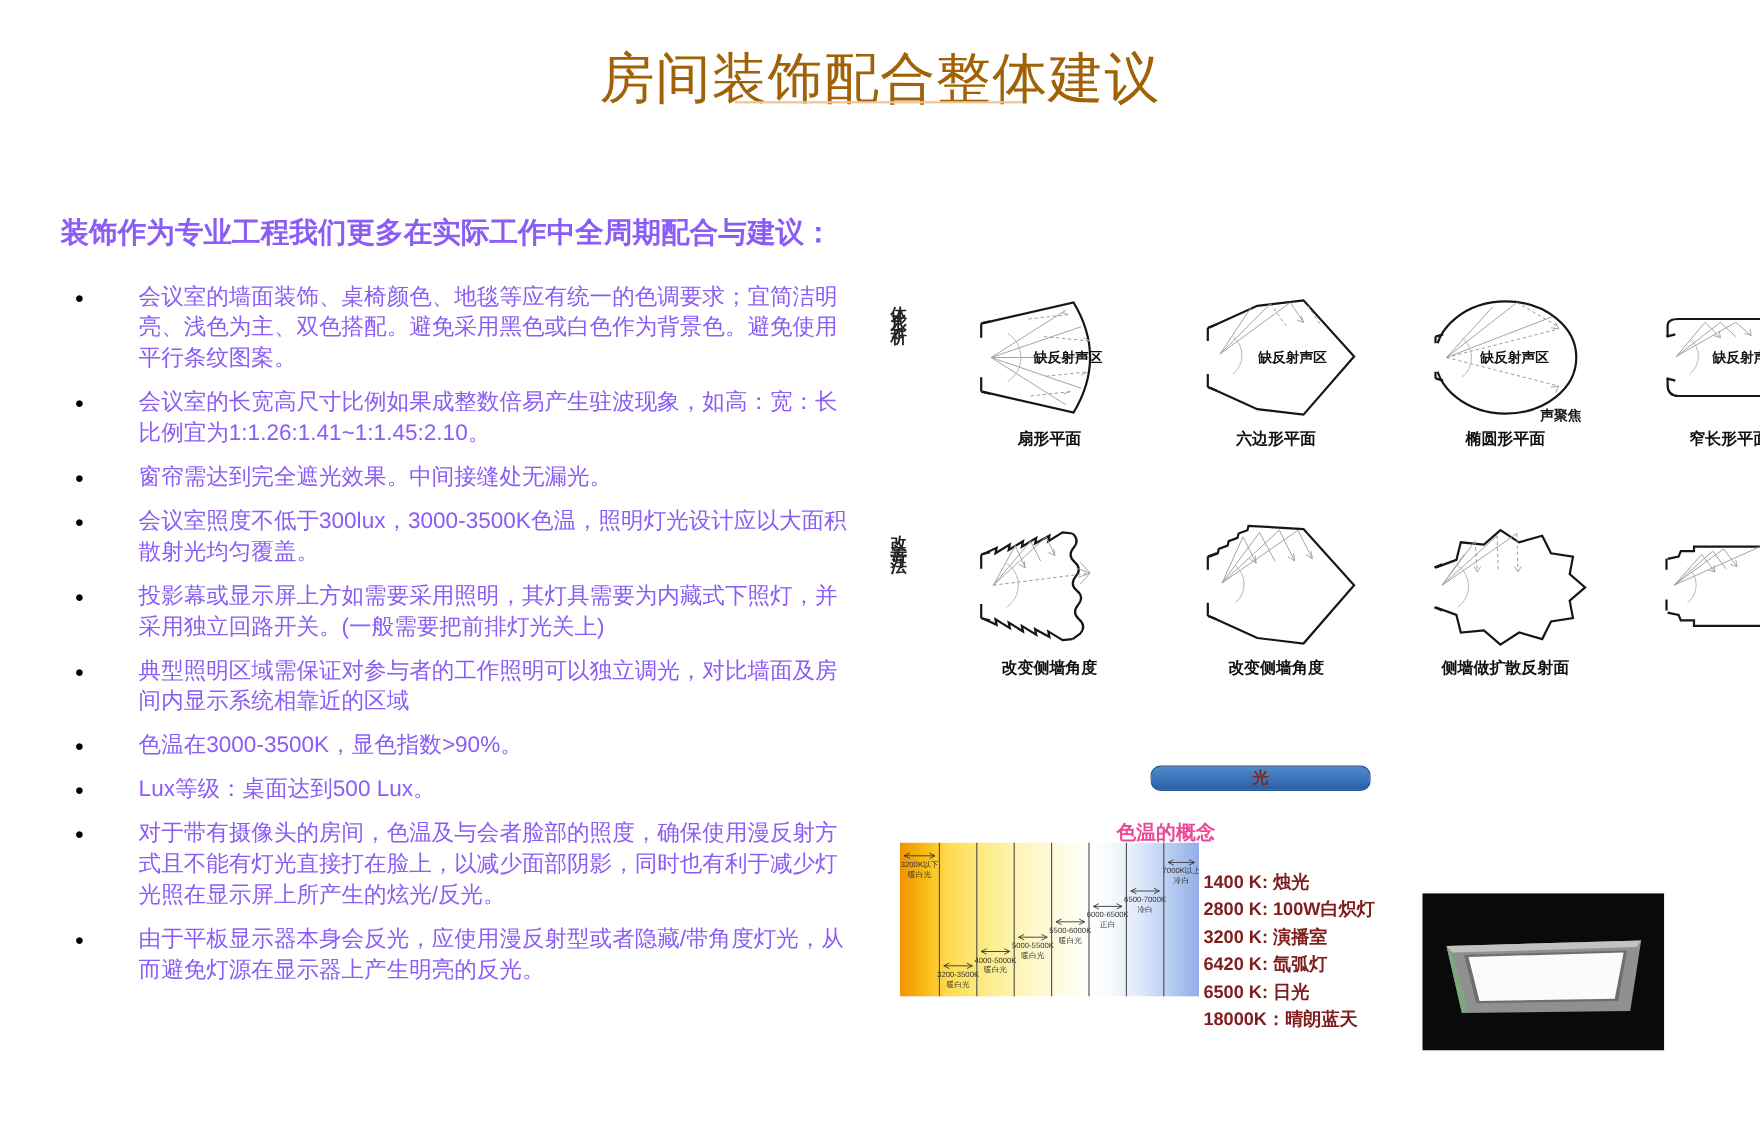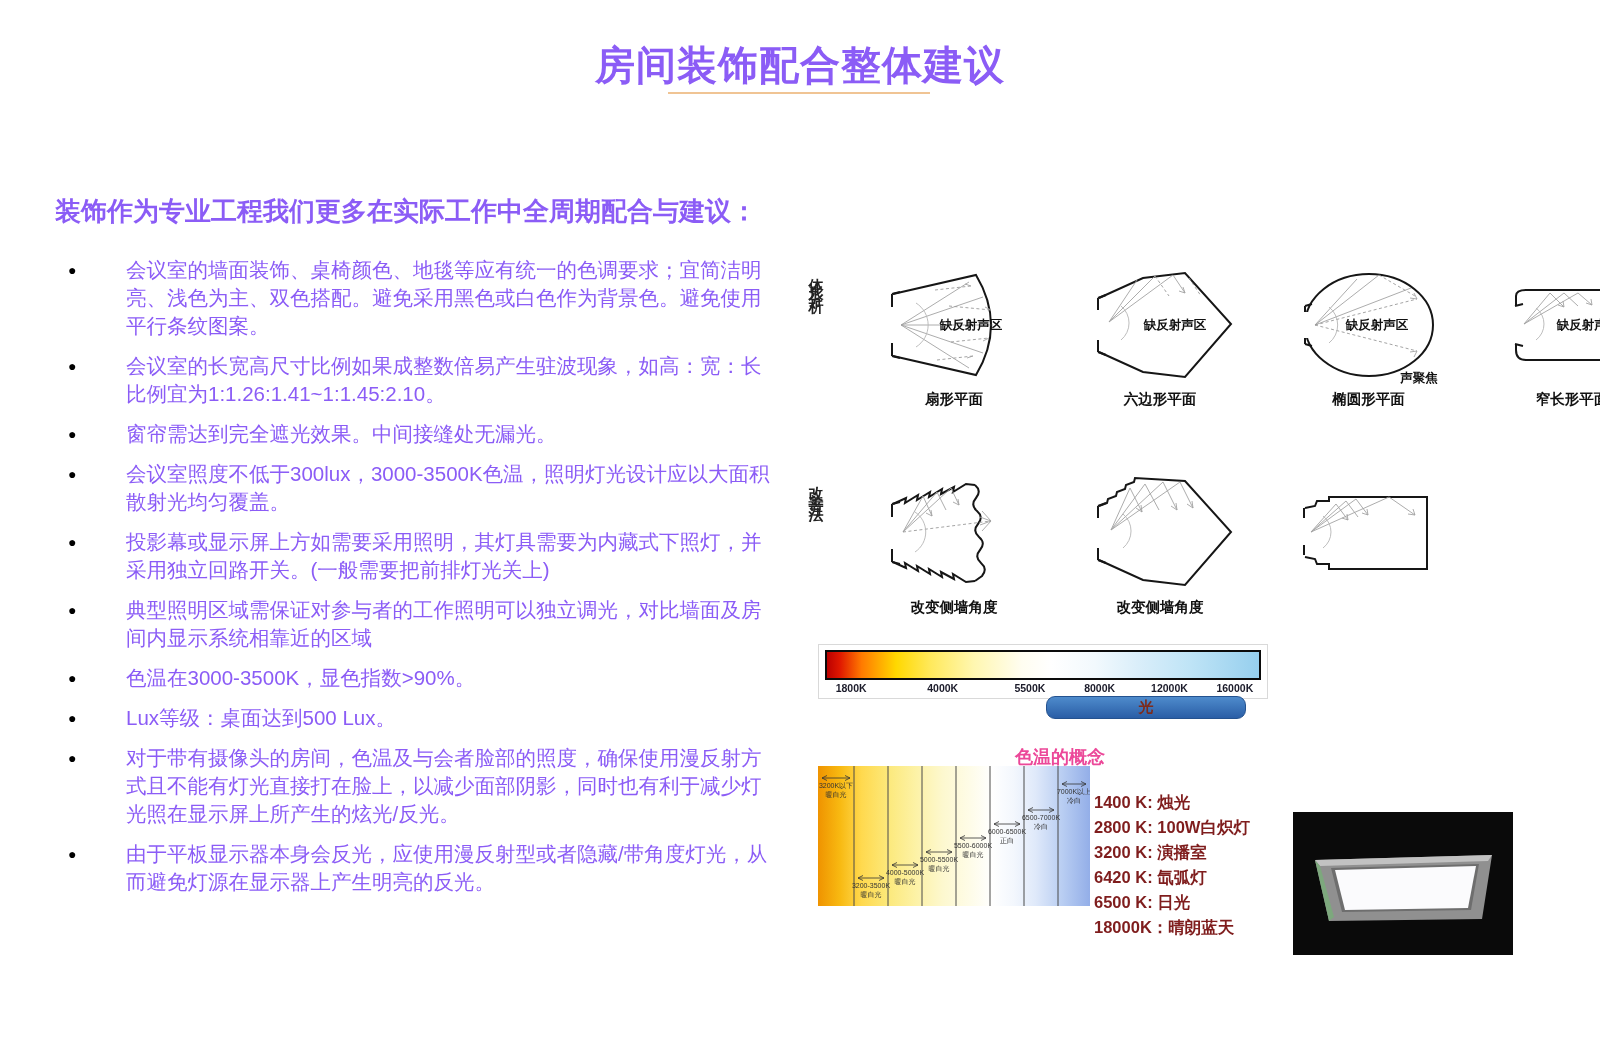--- a/index.html
+++ b/index.html
@@ -1,19 +1,19 @@
 <!DOCTYPE html>
 <html><head>
 <meta charset="utf-8">
 <style>
   html,body{margin:0;padding:0;background:#fff;}
   .slide{position:relative;width:1600px;height:1042px;background:#fff;overflow:hidden;
          font-family:"Liberation Sans","DejaVu Sans",sans-serif;color:#1c1c1c;}
   .slide-title{position:absolute;left:0;top:38px;width:100%;text-align:center;
-               font-size:40px;font-weight:700;letter-spacing:1px;color:#8b5cf6;}
+               font-size:50px;font-weight:400;letter-spacing:1px;color:#a16207;}
   .title-underline{position:absolute;left:668px;top:92px;width:262px;height:2px;background:#f0c494;}
   .section-heading{position:absolute;left:55px;top:194px;font-size:26px;font-weight:700;color:#8b5cf6;}
   .bullets{position:absolute;left:62px;top:256px;width:708px;}
   .bullet-item{display:flex;align-items:flex-start;margin-bottom:12px;}
   .bullet-dot{flex:0 0 58px;font-size:14px;line-height:28px;padding-left:6px;color:#000;}
   .bullet-text{flex:1;font-size:20.5px;line-height:28px;color:#8b5cf6;}
   .diagram-row{position:absolute;display:flex;align-items:flex-start;gap:40px;}
   .vlabel{writing-mode:vertical-rl;text-orientation:upright;font-size:15px;font-weight:700;
           letter-spacing:7px;color:#222;margin-right:14px;}
   .figure{display:flex;flex-direction:column;align-items:center;margin-right:16px;}
@@ -175,44 +175,44 @@
       <svg width="150" height="118" viewBox="0 0 150 118">
         <path class="wall" d="M14,32 l8,-3 l1,-4 l8,-3 l1,-4 l8,-3 l1,-4 l8,-3 l1,-4 L100,7 L146,58 L100,111 L58,106 L14,86"></path>
         <path class="wall" d="M13,32 v12 M13,32 l8,-3 M13,86 v-12 M13,86 l8,3"></path>
         <path class="ray" d="M26,56 L45,14 L57,38 M26,56 L60,10 L74,36 M26,56 L78,8 L92,36 M26,56 L95,8 L108,34"></path>
         <path class="ray" d="M57,38 l-1,-7 M57,38 l-6,-4 M92,36 l-1,-7 M92,36 l-6,-4 M108,34 l-1,-7 M108,34 l-6,-4"></path>
         <path class="arc" d="M38,40 A22,22 0 0 1 38,74"></path>
       </svg>
       <div class="figure-caption">改变侧墙角度</div>
     </div>
 
+    <div class="figure">
+      <svg width="155" height="118" viewBox="0 0 155 118">
+        <path class="wall" d="M14,42 L33,35 L37,19 L58,21 L73,8 L90,19 L111,13 L119,29 L139,32 L136,48 L150,60 L136,72 L139,88 L119,91 L111,107 L90,101 L73,112 L58,99 L37,101 L33,85 L14,78"></path>
+        <path class="wall" d="M13,42 l7,-3 M13,78 l7,3"></path>
+        <path class="ray" d="M20,58 L50,18 M20,58 L70,13 M20,58 L88,11 M20,58 L40,30"></path>
+        <path class="ray-d" d="M50,18 L52,46 M70,13 L71,44 M88,11 L89,46"></path>
+        <path class="ray" d="M52,46 l-3,-5 M52,46 l3,-5 M89,46 l-3,-5 M89,46 l3,-5"></path>
+        <path class="arc" d="M34,40 A23,23 0 0 1 34,78"></path>
+      </svg>
+      <div class="figure-caption">侧墙做扩散反射面</div>
+    </div>
 
     <div class="figure" style="margin-right:0;">
       <svg width="140" height="118" viewBox="0 0 140 118">
         <path class="wall" d="M14,34 l10,-2 l2,-5 l12,0 l0,-4 L136,23 L136,95 L38,95 l0,-5 l-12,0 l-2,-5 l-10,-2"></path>
         <path class="wall" d="M13,34 v10 M13,81 v-10"></path>
         <path class="ray" d="M20,58 L45,30 L57,46 M20,58 L55,27 L67,43 M20,58 L65,25 L77,41 M20,58 L98,23 L124,41"></path>
         <path class="ray" d="M57,46 l-1,-6 M57,46 l-6,-2 M77,41 l-1,-6 M77,41 l-6,-2 M124,41 l-2,-6 M124,41 l-7,-1"></path>
         <path class="arc" d="M32,42 A20,20 0 0 1 32,74"></path>
       </svg>
       <div class="figure-caption"></div>
     </div>
   </div>
 
-  <div class="colorbar-wrap">
-    <div class="colorbar"></div>
-    <div class="tickrow">
-      <span class="tick" style="left:6%">1800K</span>
-      <span class="tick" style="left:27%">4000K</span>
-      <span class="tick" style="left:47%">5500K</span>
-      <span class="tick" style="left:63%">8000K</span>
-      <span class="tick" style="left:79%">12000K</span>
-      <span class="tick" style="left:94%">16000K</span>
-    </div>
-  </div>
 
   <div class="light-button">光</div>
 
   <div class="concept-title">色温的概念</div>
 
   <svg class="concept-chart" width="272" height="140" viewBox="0 0 272 140">
     <defs>
       <linearGradient id="ctg" x1="0" y1="0" x2="1" y2="0">
         <stop offset="0%" stop-color="#ef9300"></stop>
           <stop offset="8%" stop-color="#f8b911"></stop>

